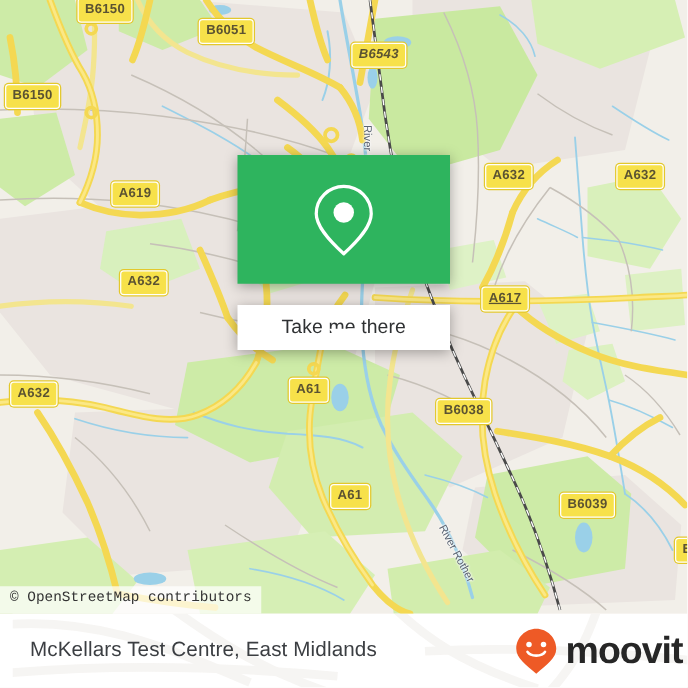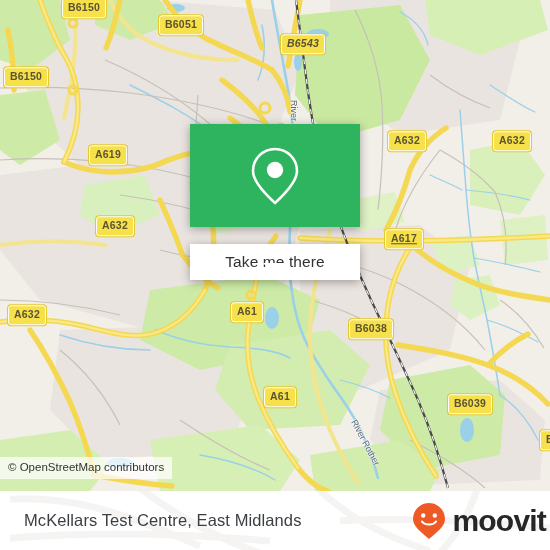--- a/index.html
+++ b/index.html
@@ -54,26 +54,26 @@
     font-size: 9px;
     font-family: "Liberation Sans", sans-serif;
     white-space: nowrap;
     text-shadow: 0 0 2px #fff, 0 0 2px #fff, 0 0 2px #fff;
   }
 
   
   #attribution {
     position: absolute;
     left: 0;
-    bottom: 12px;
+    bottom: 0;
     background: rgba(255,255,255,0.72);
     color: #333333;
     font-size: 11.5px;
     padding: 4px 8px 5px 8px;
-    font-family: Liberation Sans, sans-serif;
+    font-family: Liberation Mono, monospace;
     line-height: 1.1;
   }
 
   
   #popup {
     position: absolute;
     left: 190px;
     top: 124px;
     width: 170px;
     filter: drop-shadow(0 2px 5px rgba(0,0,0,0.33));

